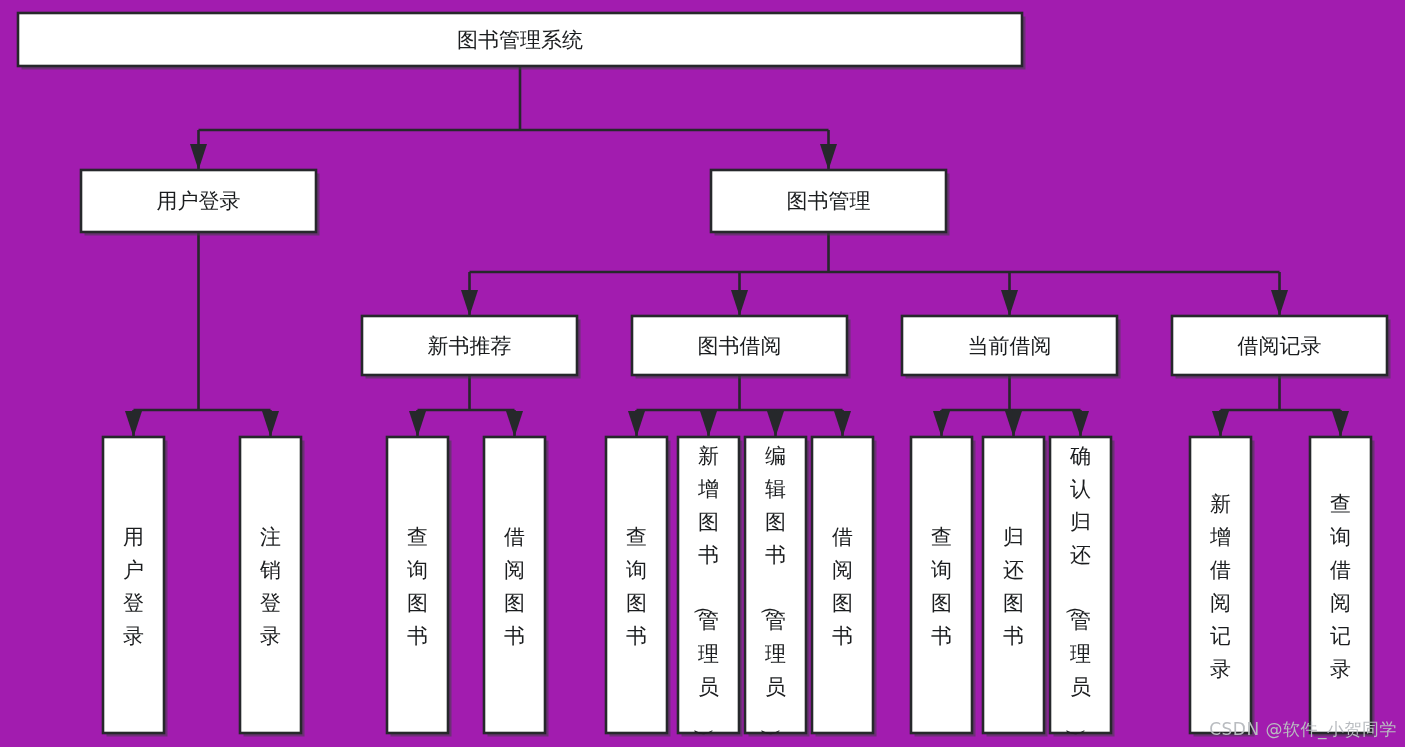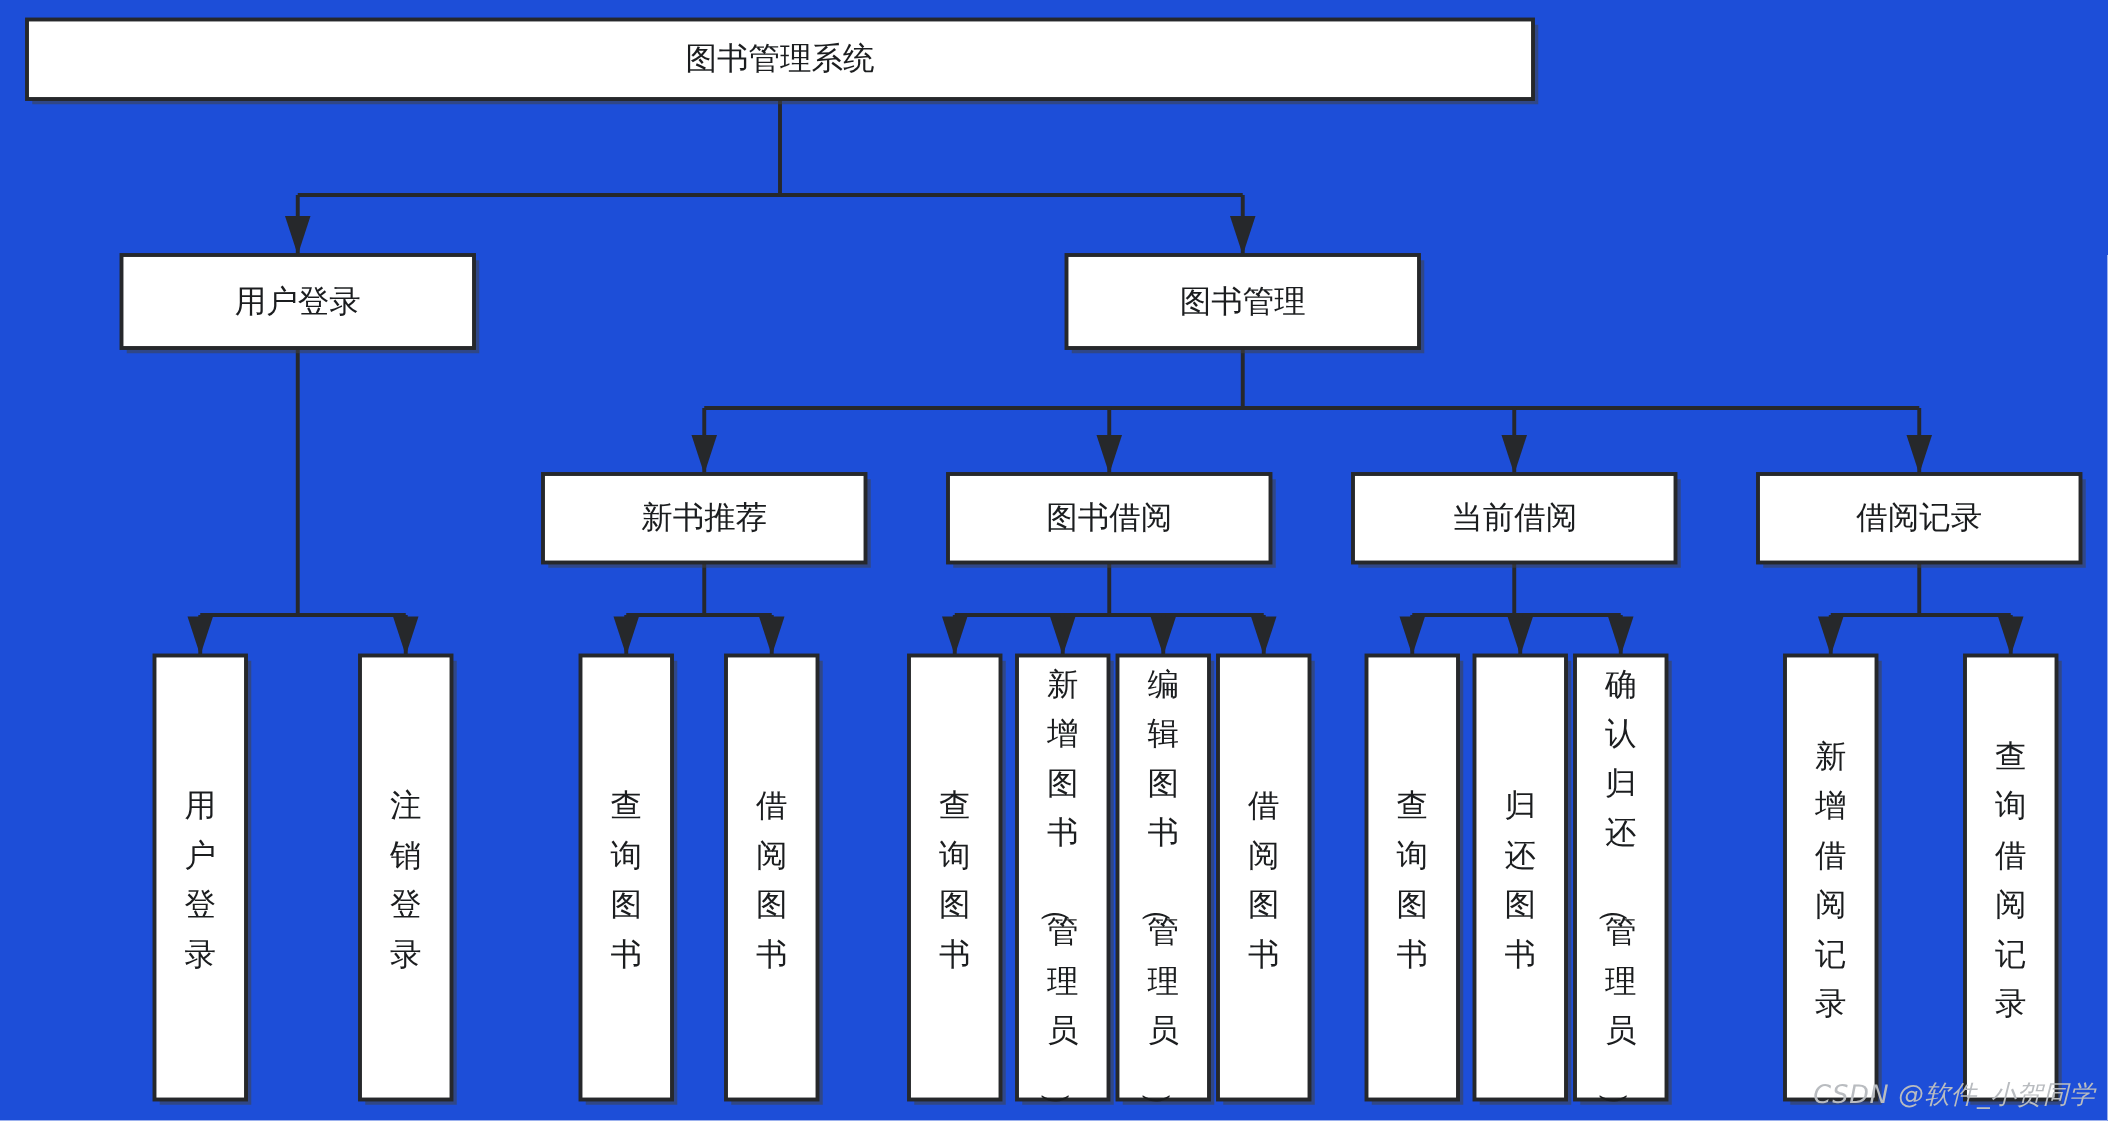--- a/index.html
+++ b/index.html
@@ -8,21 +8,21 @@
     padding: 0;
     background: #ffffff;
   }
   body {
     font-family: "DejaVu Sans", "Liberation Sans", sans-serif;
   }
   #diagram-root {
     position: relative;
     width: 1405px;
     height: 747px;
-    background: #1d4ed8;
+    background: #a21caf;
     overflow: hidden;
   }
   svg.canvas {
     position: absolute;
     left: 0;
     top: 0;
     width: 1405px;
     height: 747px;
   }
   .node-rect {
@@ -60,21 +60,20 @@
   .watermark {
     position: absolute;
     right: 8px;
     bottom: 6px;
     font-family: "DejaVu Sans", "Liberation Sans", sans-serif;
     font-size: 17px;
     color: #b9bcc0;
     white-space: nowrap;
     letter-spacing: 0.5px;
     user-select: none;
-    font-style: italic;
   }
 </style>
 </head>
 <body>
 
 <div id="diagram-root">
   <svg class="canvas" viewBox="0 0 1405 747">
     <g id="layer-connectors">
         <line x1="520" y1="66" x2="520" y2="130" class="conn"></line>
         <line x1="198.5" y1="130" x2="828.5" y2="130" class="conn"></line>

